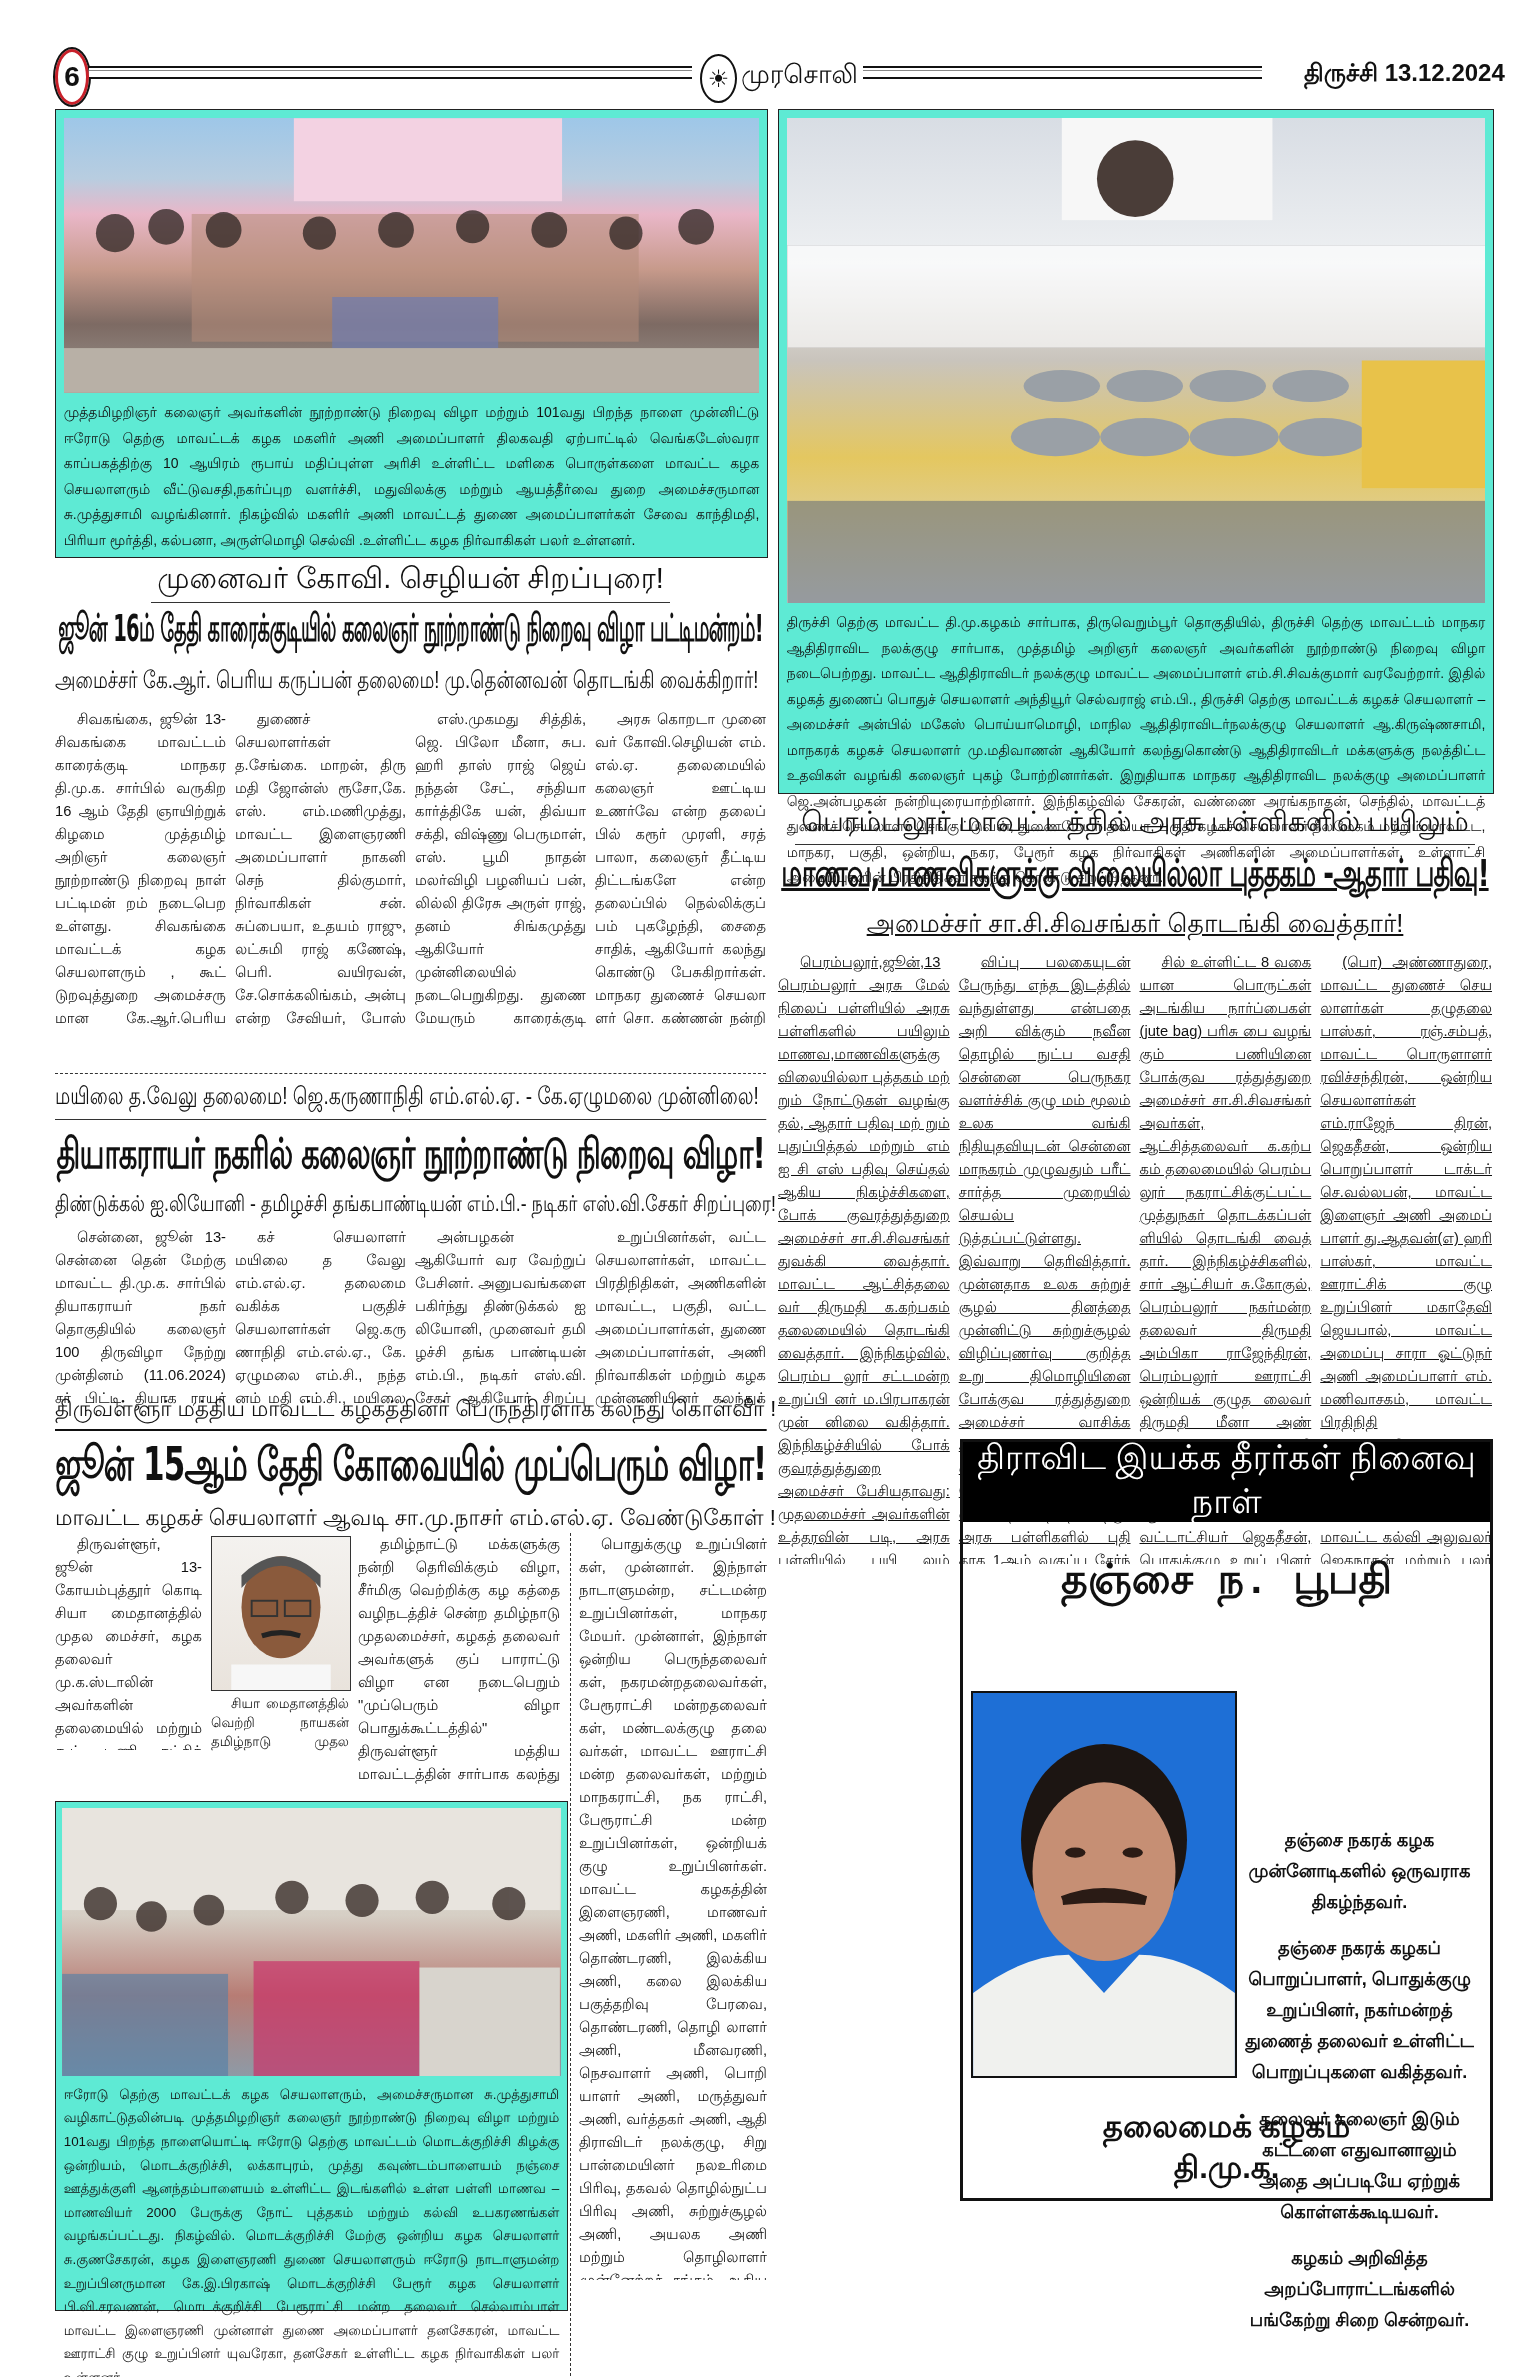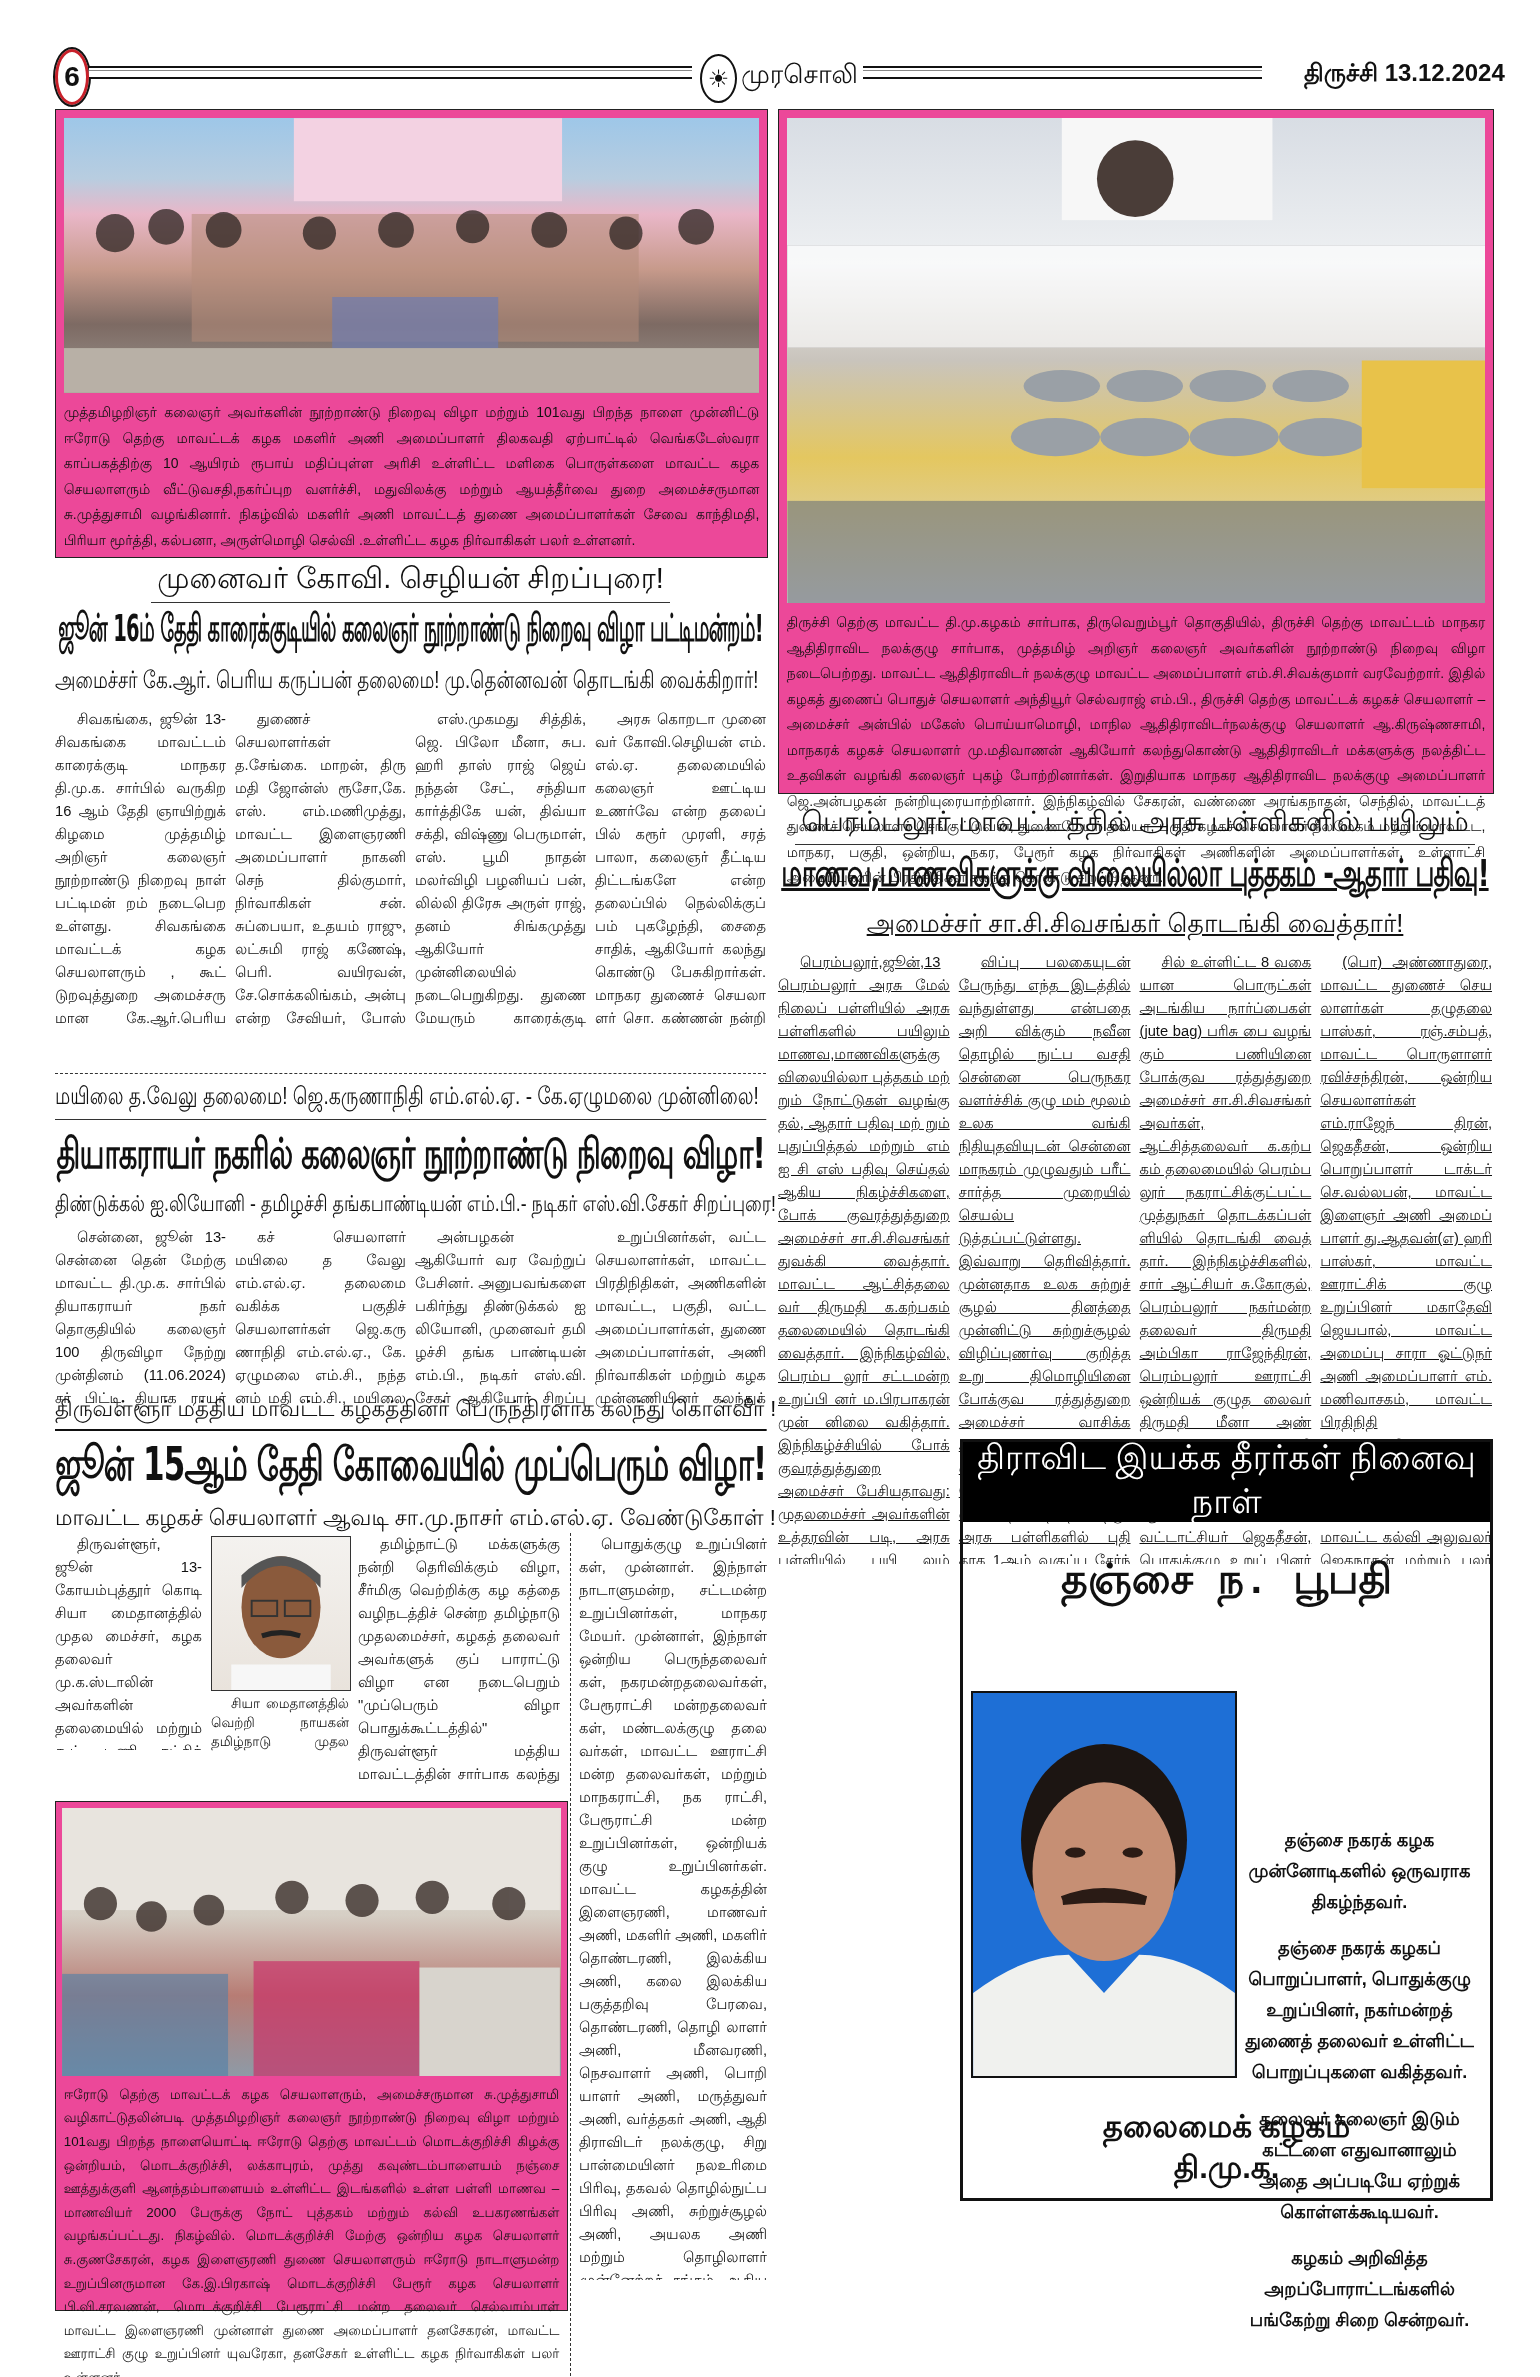--- a/index.html
+++ b/index.html
@@ -12,21 +12,21 @@
              display:flex; align-items:center; justify-content:center;
              font-weight:bold; font-size:28px; }
   .rule { height:9px; border-top:2.6px solid #111; border-bottom:2.6px solid #111; background:#fff; }
   .rule::after { content:""; display:block; margin-top:1.9px; border-top:0.6px solid #888; }
   .logo { width:33px; height:45px; border:2.6px solid #111; border-radius:50%; display:flex;
           align-items:center; justify-content:center; font-size:24px; }
   .paper-name { font-size:26px; }
   .dateline { font-size:24px; font-weight:bold; }
   
   .photo { overflow:hidden; }
-  .box { border:1.9px solid #222; background:#ec4899; }
+  .box { border:1.9px solid #222; background:#5eead4; }
   .caption { font-size:14px; line-height:25.5px; text-align:justify; padding:0 7.7px; }
   .kicker { font-size:29px; text-align:center; }
   .kicker-ul { border-bottom:1.9px solid #333; display:inline-block; padding:0 6.4px 2.6px; }
   .headline { font-family:"DejaVu Sans", sans-serif; font-weight:bold; text-align:center;
               letter-spacing:-1.3px; white-space:nowrap; transform-origin:left top; }
   .deck { font-size:25.5px; text-align:center; white-space:nowrap; }
   .cols { display:flex; gap:9px; }
   .col { flex:1; font-size:14.7px; line-height:23px; text-align:justify; }
   .col p { margin:0; text-indent:1.5em; }
   .dotted { border-top:1.9px dashed #333; }

